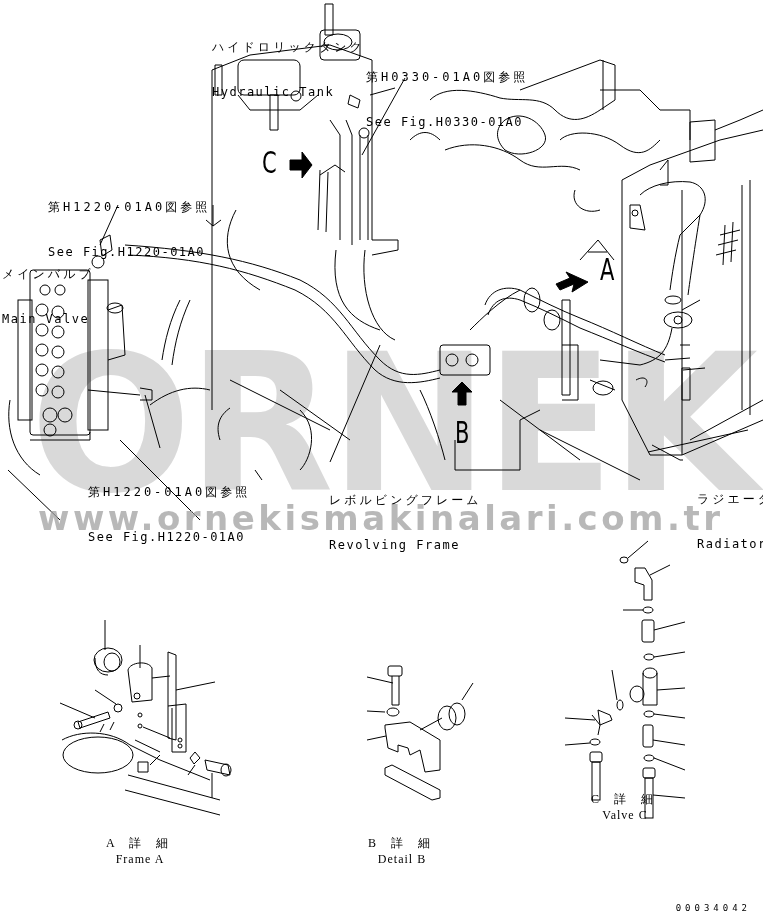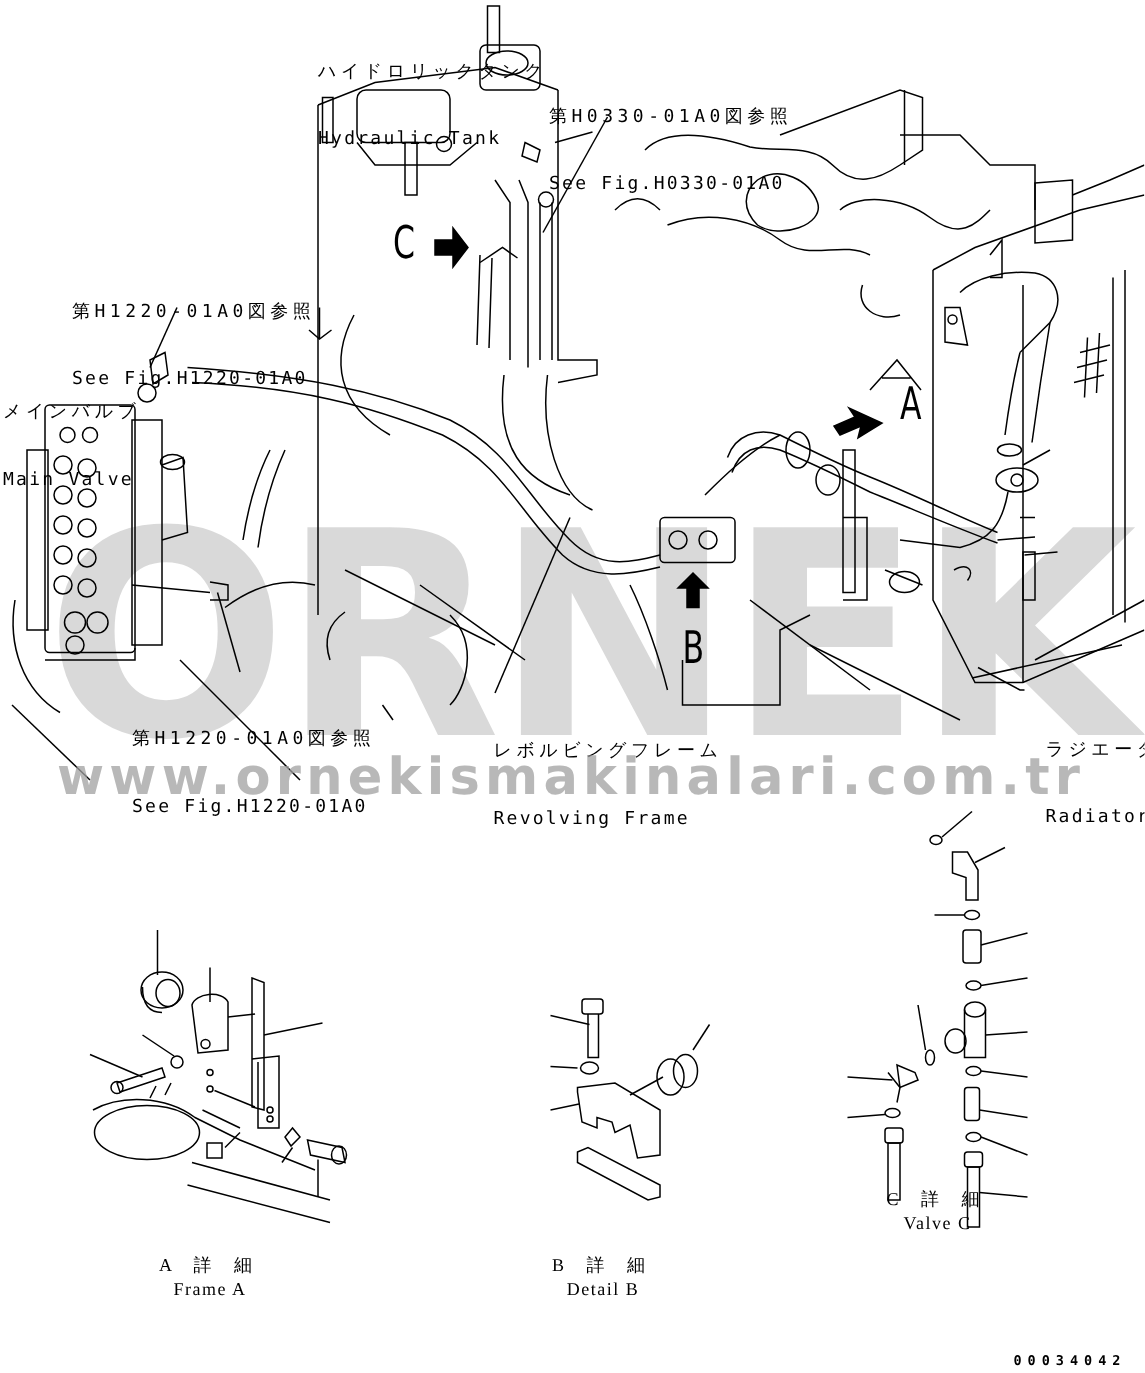--- a/index.html
+++ b/index.html
@@ -7,21 +7,21 @@
   .canvas { position:absolute; left:0; top:0; width:763px; height:915px; }
   svg.art { position:absolute; left:0; top:0; }
   .lbl { position:absolute; font-family:"DejaVu Sans Mono", monospace; font-size:12px; line-height:15px; letter-spacing:1.5px; white-space:pre; color:#000; }
   .lbl .jp { display:block; letter-spacing:3px; }
   .lbl .en { display:block; }
   .detail-cap { position:absolute; font-family:Liberation Serif, serif; font-size:12px; line-height:16px; text-align:center; letter-spacing:1px; }
   .detail-cap .jp { display:block; letter-spacing:6px; }
   .letter { position:absolute; font-family:"DejaVu Sans", sans-serif; font-size:30px; font-weight:normal; transform:scaleX(0.7); transform-origin:left top; color:#000; }
   .wm-big { position:absolute; left:30px; top:330px; font-family:"DejaVu Sans", sans-serif; font-weight:bold; font-size:190px; letter-spacing:-4px; color:rgba(170,170,170,0.45); line-height:190px; pointer-events:none; }
   .wm-url { position:absolute; left:38px; top:498px; font-family:"DejaVu Sans", sans-serif; font-weight:bold; font-size:34px; letter-spacing:3.5px; color:rgba(160,160,160,0.75); pointer-events:none; }
-  .docnum { position:absolute; right:12px; top:903px; font-family:"DejaVu Sans Mono", monospace; font-size:9px; letter-spacing:4px;font-weight:bold; }
+  .docnum { position:absolute; right:12px; top:903px; font-family:"DejaVu Sans Mono", monospace; font-size:9px; letter-spacing:4px; }
 </style>
 </head>
 <body>
 
 <div class="canvas">
 
   <div class="wm-big">ORNEK</div>
 
   <svg class="art" width="763" height="915" viewBox="0 0 763 915" fill="none" stroke="#000" stroke-width="1">
 

